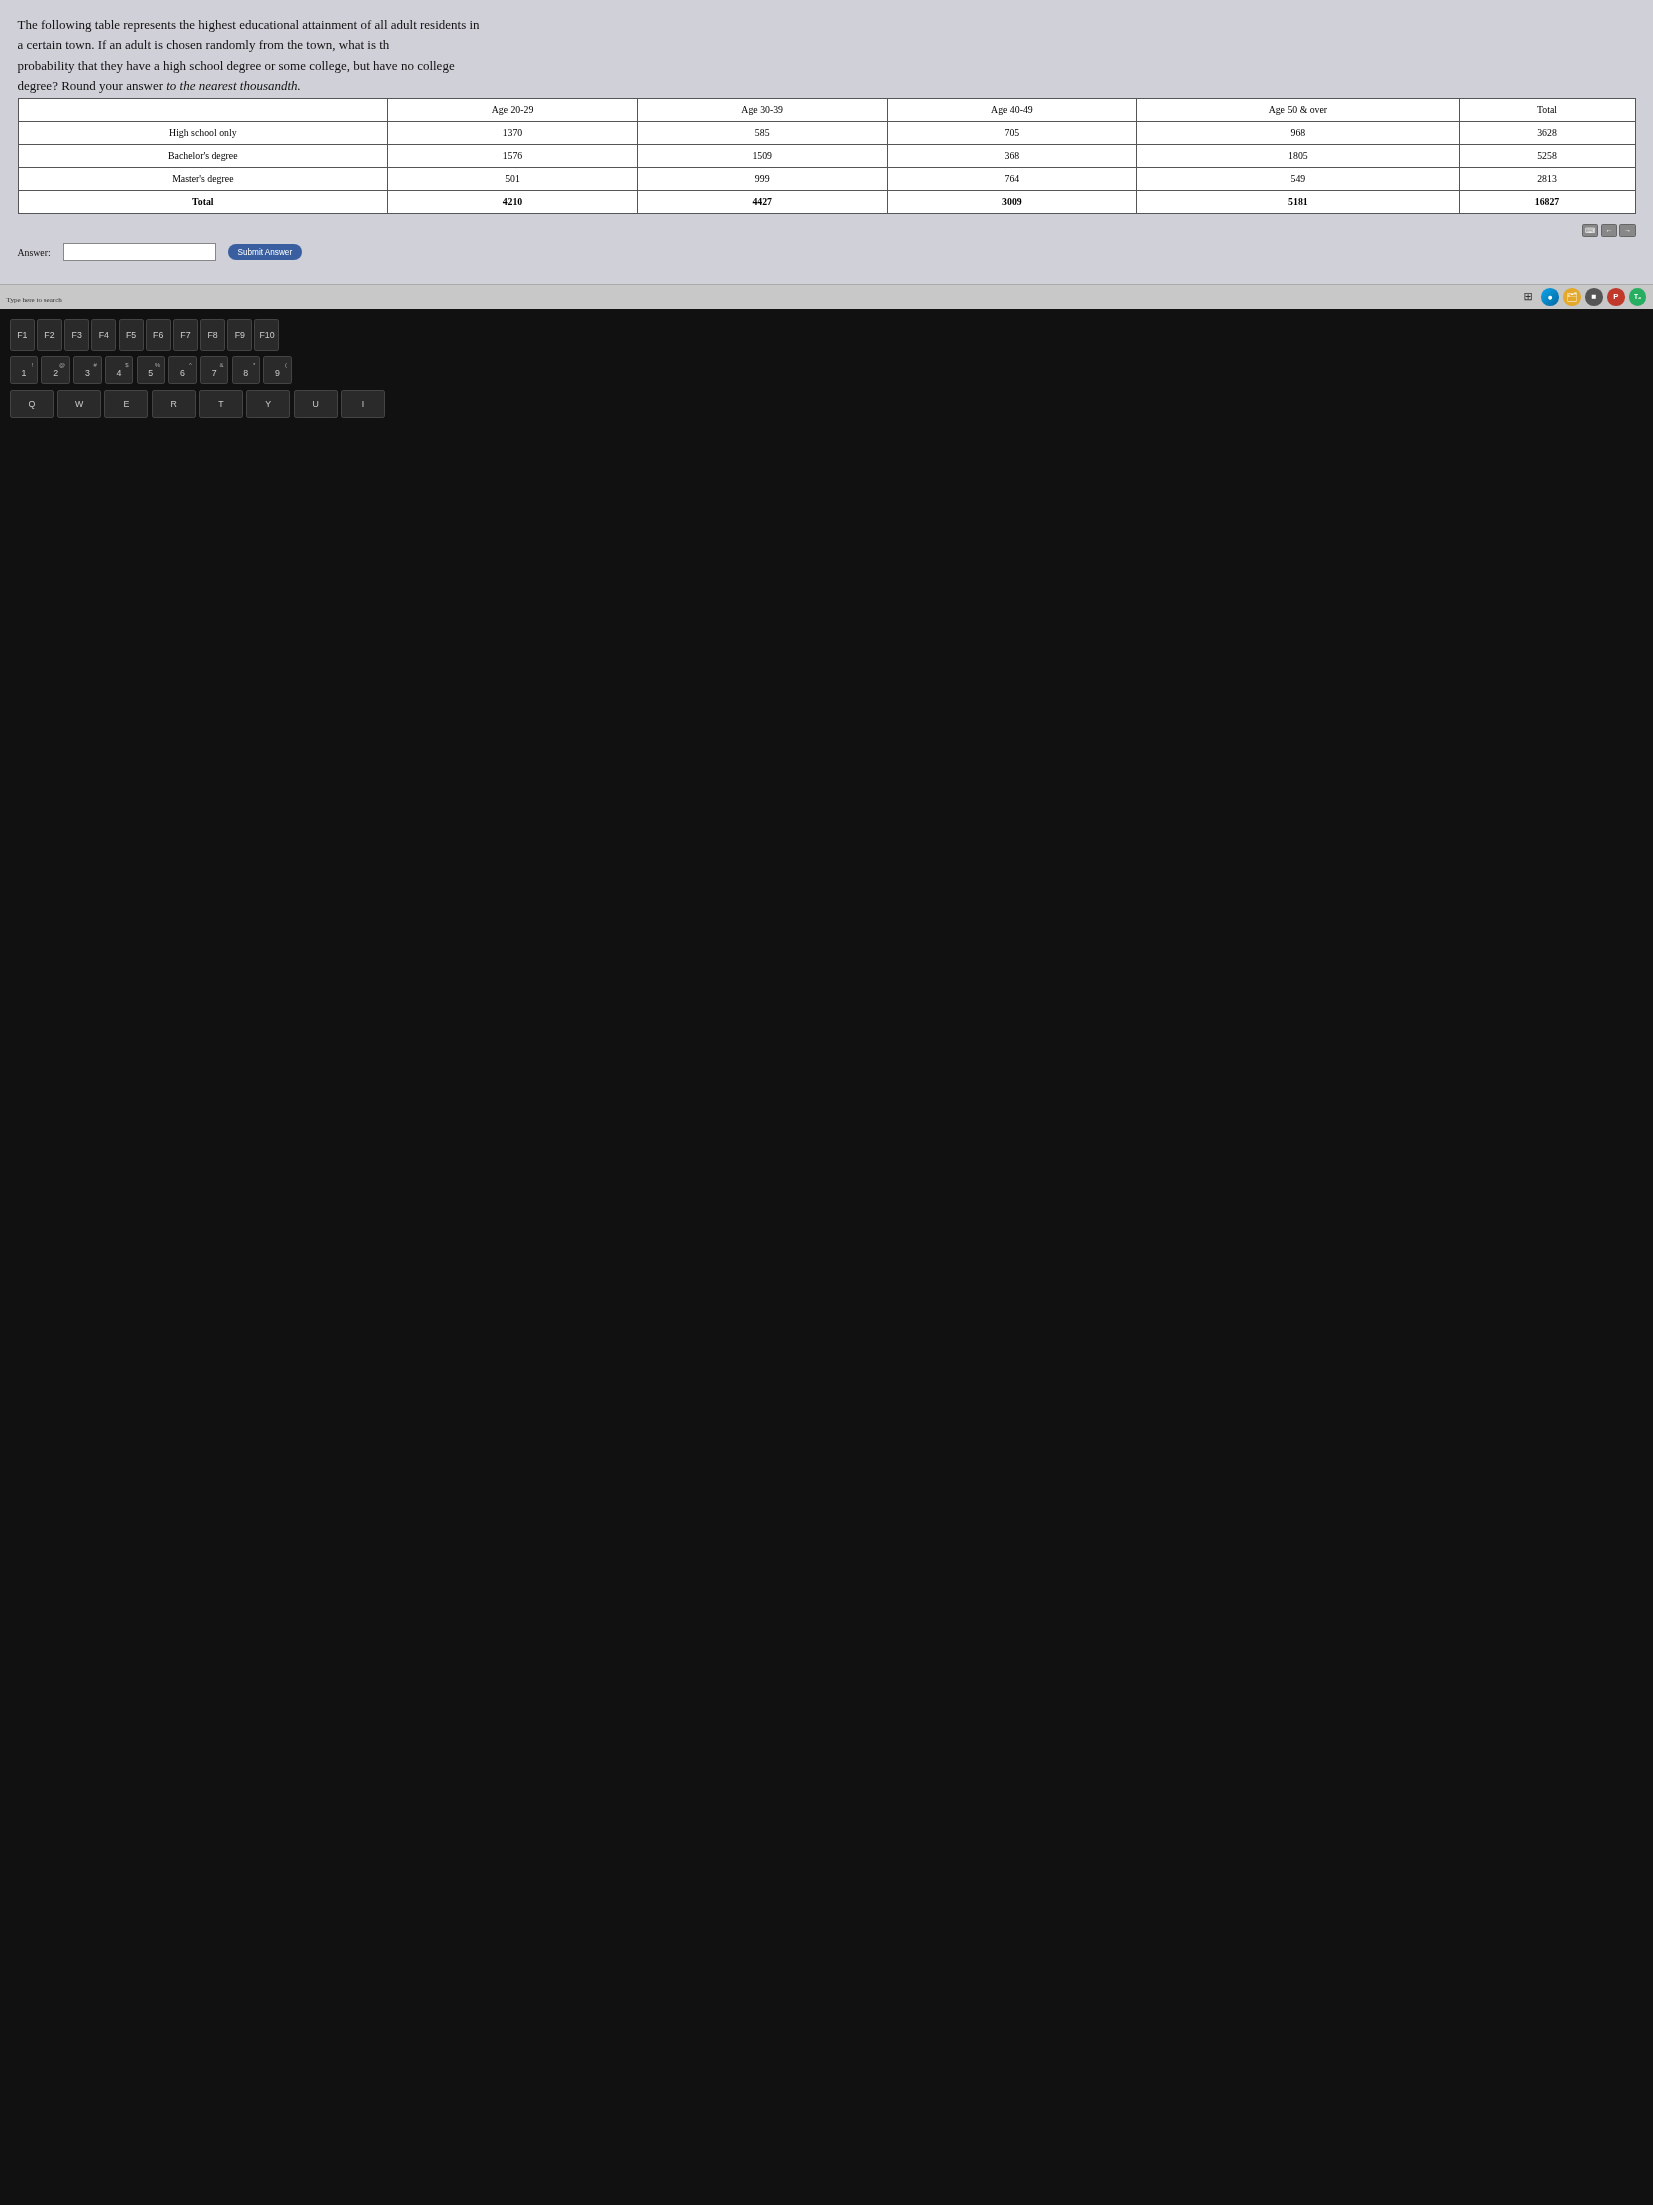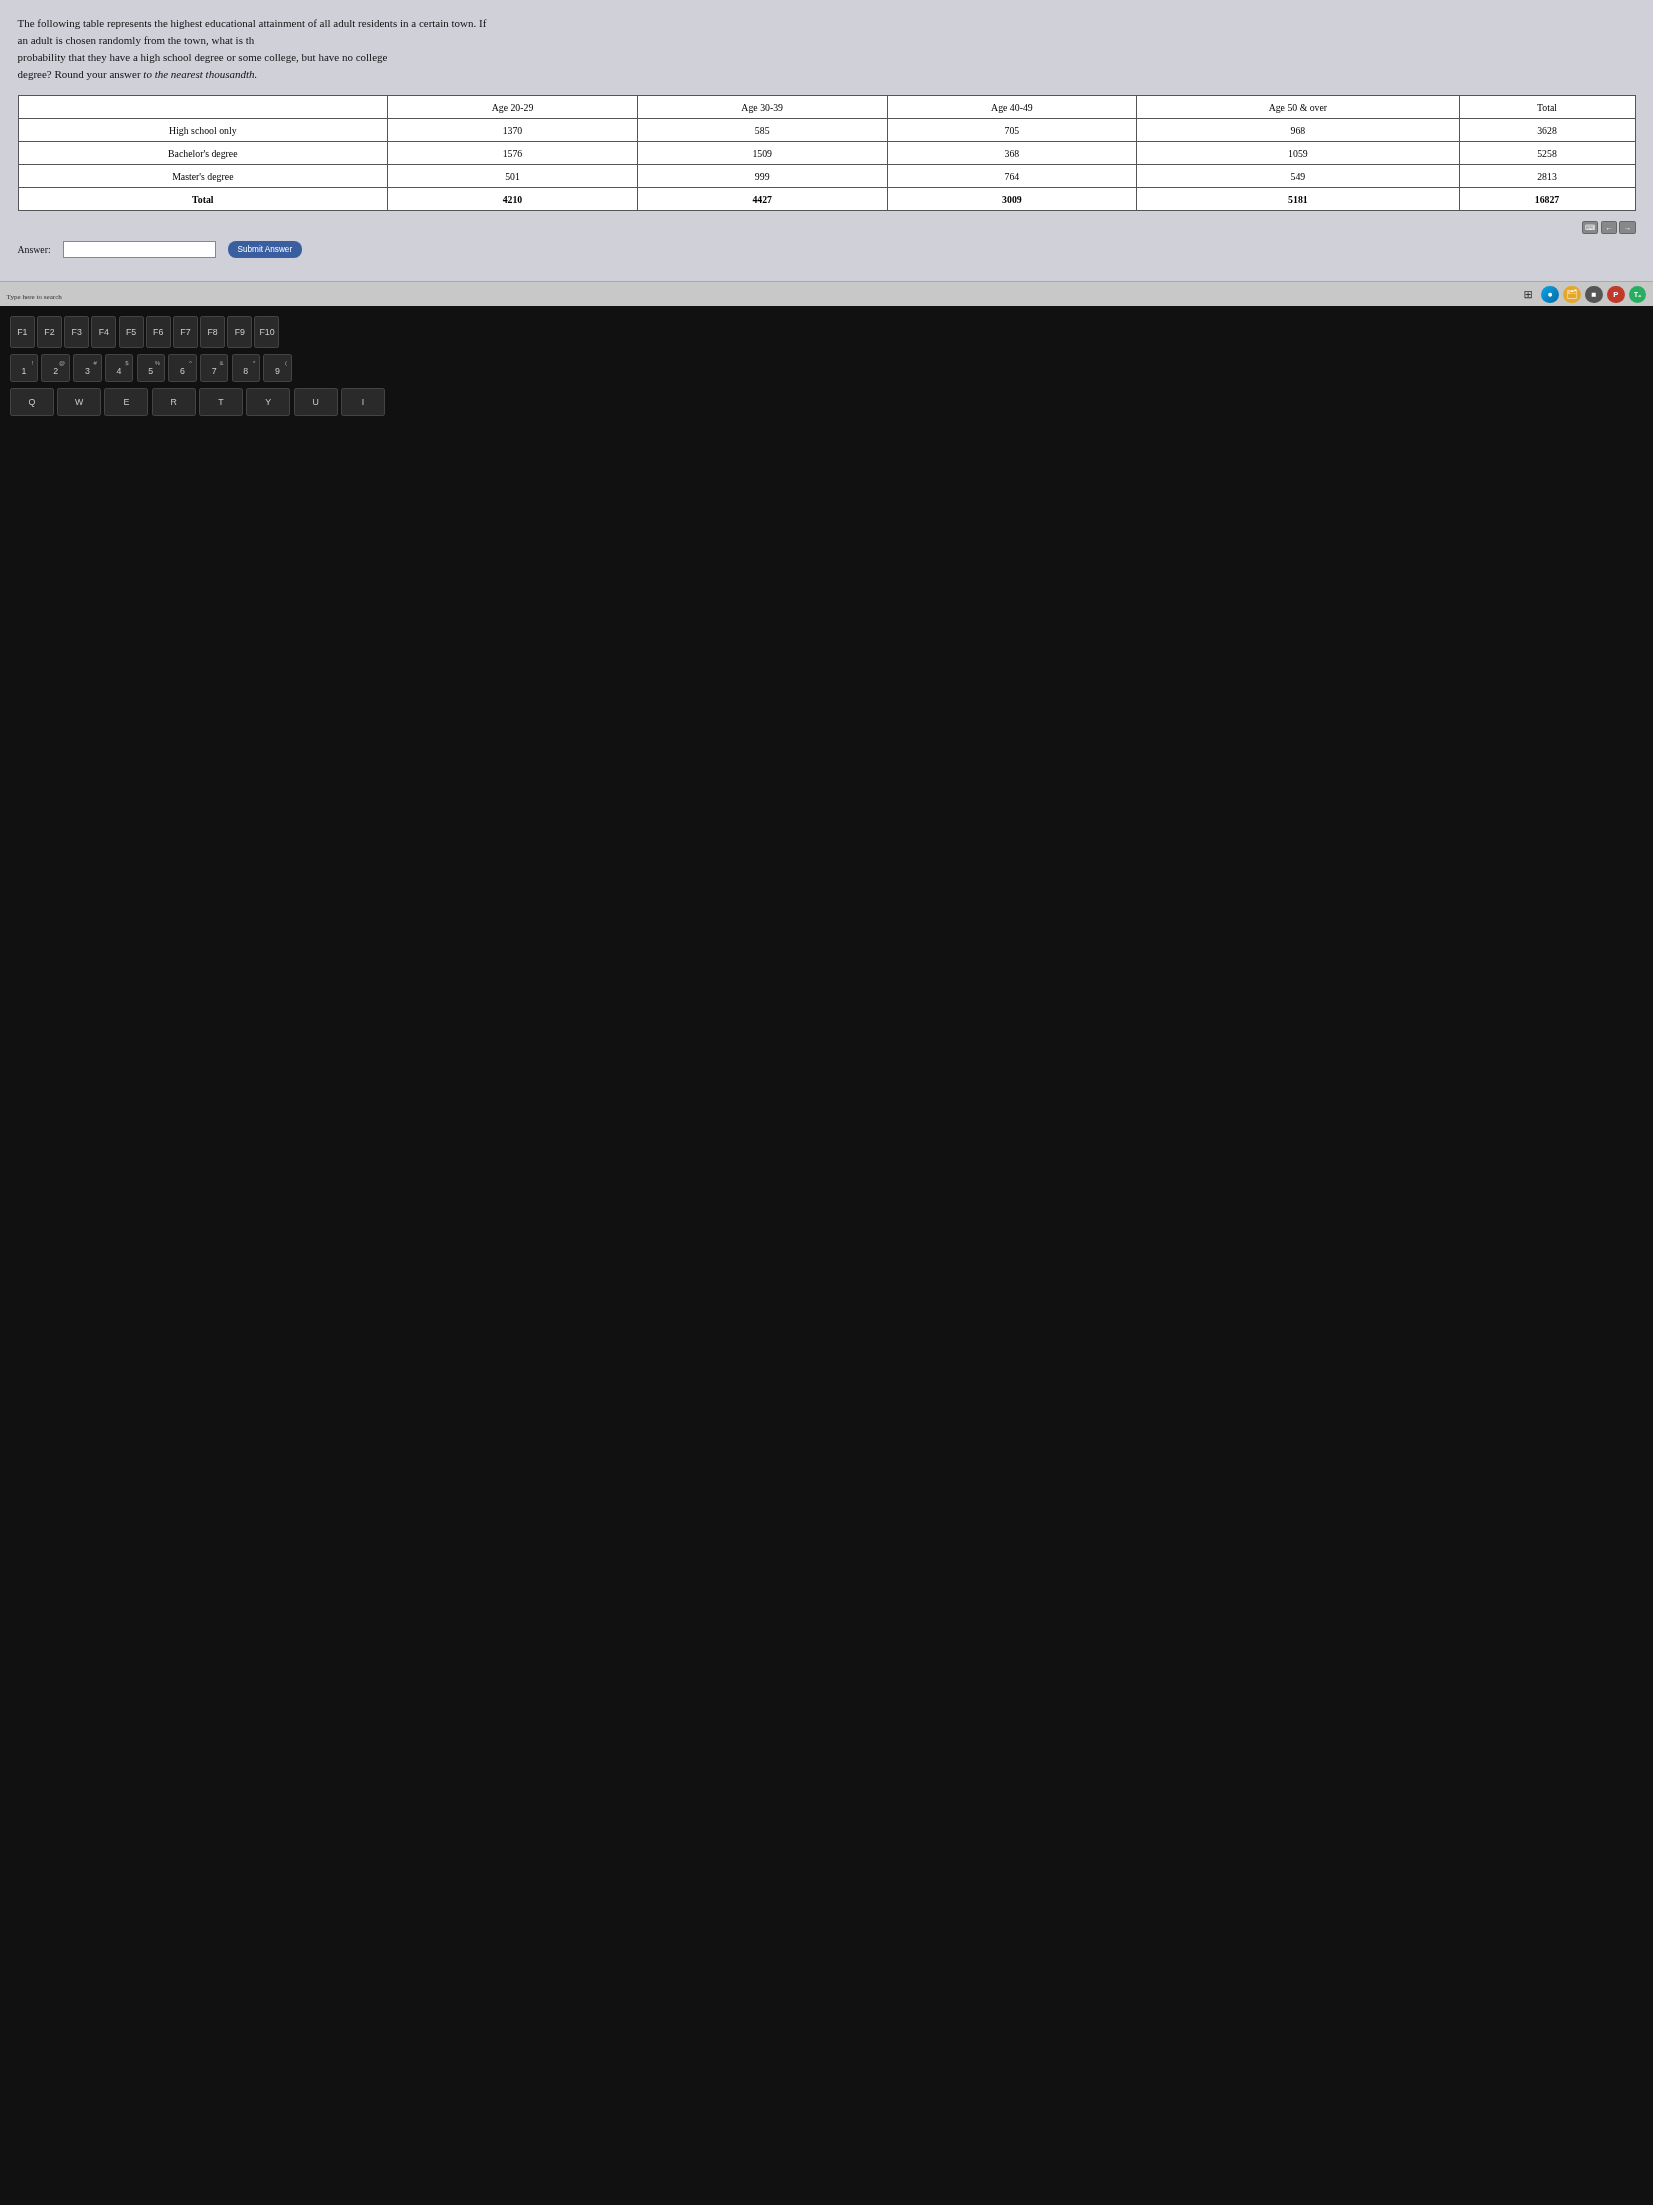--- a/index.html
+++ b/index.html
@@ -12,24 +12,24 @@
       min-height: 100vh;
     }
 
     .screen-area {
       background: #d0d0d8;
       padding: 15.3px 17.5px 17.5px 17.5px;
       flex: 0 0 auto;
     }
 
     .question-text {
-      font-size: 11px;
+      font-size: 13px;
       line-height: 1.55;
       color: #111;
-      margin-bottom: 12px;
+      margin-bottom: 2px;
       max-width: 470px;
     }
 
     .question-text em {
       font-style: italic;
     }
 
     .data-table {
       border-collapse: collapse;
       width: 100%;
@@ -277,21 +277,21 @@
         <td>585</td>
         <td>705</td>
         <td>968</td>
         <td>3628</td>
       </tr>
       <tr>
         <td>Bachelor's degree</td>
         <td>1576</td>
         <td>1509</td>
         <td>368</td>
-        <td>1059</td>
+        <td>1805</td>
         <td>5258</td>
       </tr>
       <tr>
         <td>Master's degree</td>
         <td>501</td>
         <td>999</td>
         <td>764</td>
         <td>549</td>
         <td>2813</td>
       </tr>

